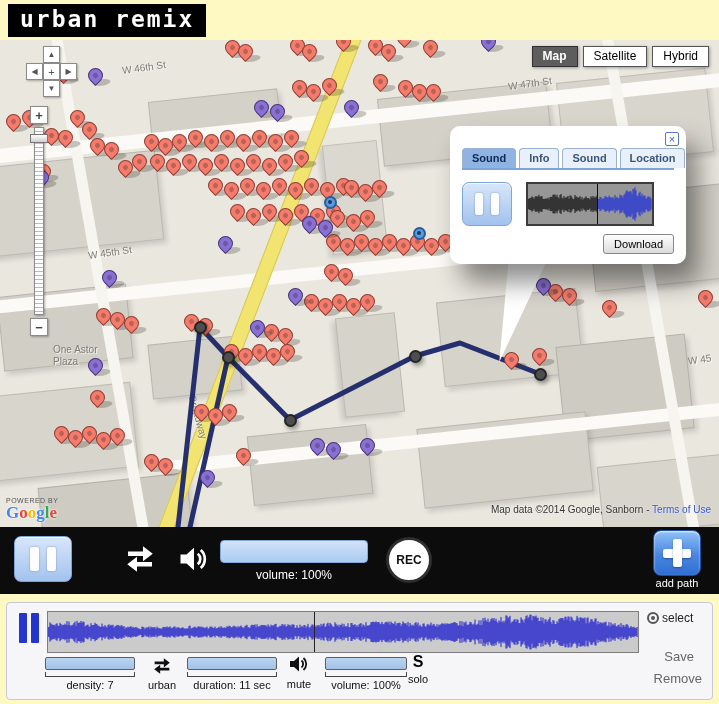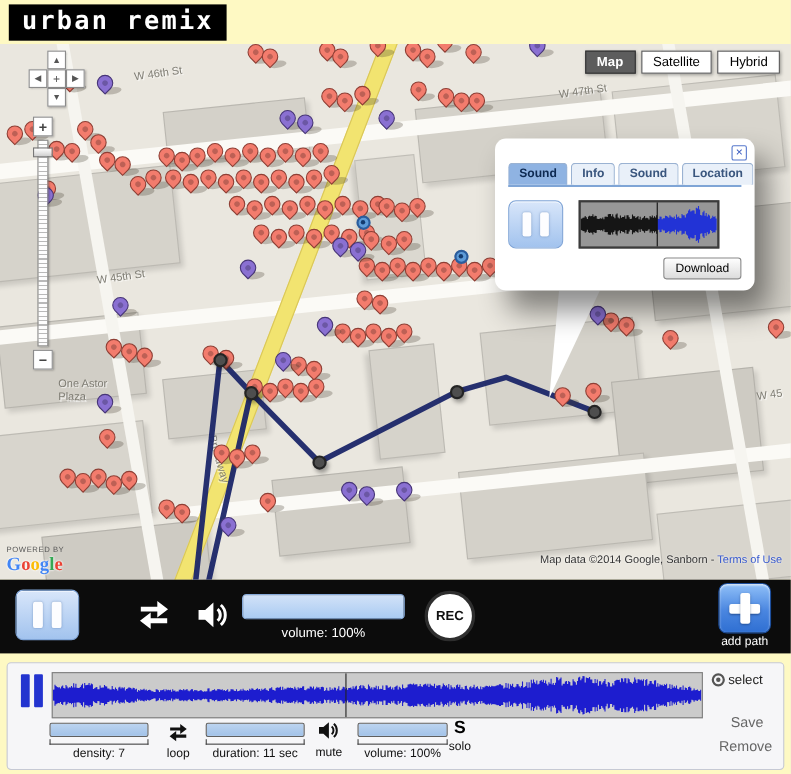--- a/index.html
+++ b/index.html
@@ -693,21 +693,21 @@
     <div class="ctl" id="ctl-density">
       <div class="slider"></div>
       <div class="bracket"></div>
       <div class="ctl-label">density: 7</div>
     </div>
     <div class="ctl" id="ctl-loop">
       <svg class="icon" viewBox="0 0 24 24" style="margin:0 auto">
           <polygon fill="currentColor" points="4,7 14,7 14,3.5 20.5,8.5 14,13.5 14,10 4,10"></polygon>
           <polygon fill="currentColor" points="20,14 10,14 10,10.5 3.5,15.5 10,20.5 10,17 20,17"></polygon>
         </svg>
-      <div class="ctl-label">loop</div>
+      <div class="ctl-label">urban</div>
     </div>
     <div class="ctl" id="ctl-duration">
       <div class="slider"></div>
       <div class="bracket"></div>
       <div class="ctl-label">duration: 11 sec</div>
     </div>
     <div class="ctl" id="ctl-mute">
       <svg class="icon" viewBox="0 0 24 24" style="margin:0 auto">
           <polygon fill="currentColor" points="3,9 7,9 12,4.5 12,19.5 7,15 3,15"></polygon>
           <path d="M14.5 8.5 a4.5 4.5 0 0 1 0 7" fill="none" stroke="currentColor" stroke-width="1.8"></path>

